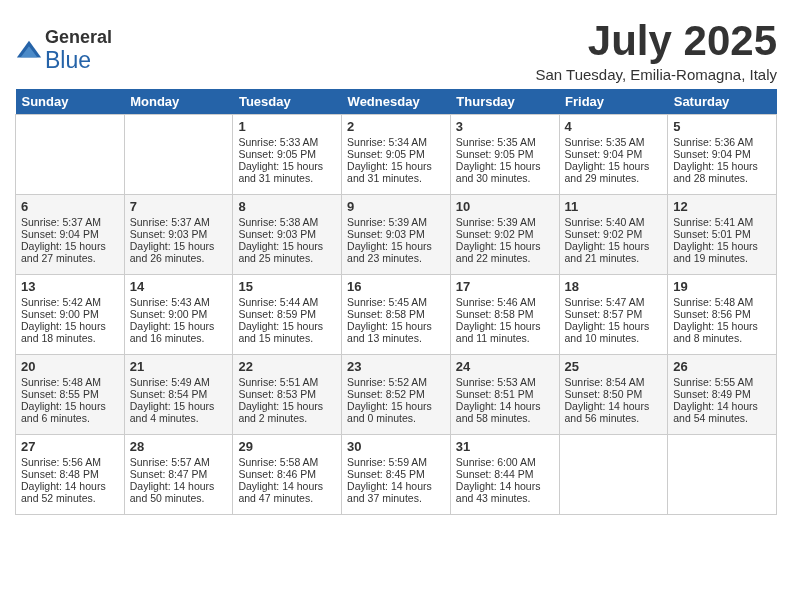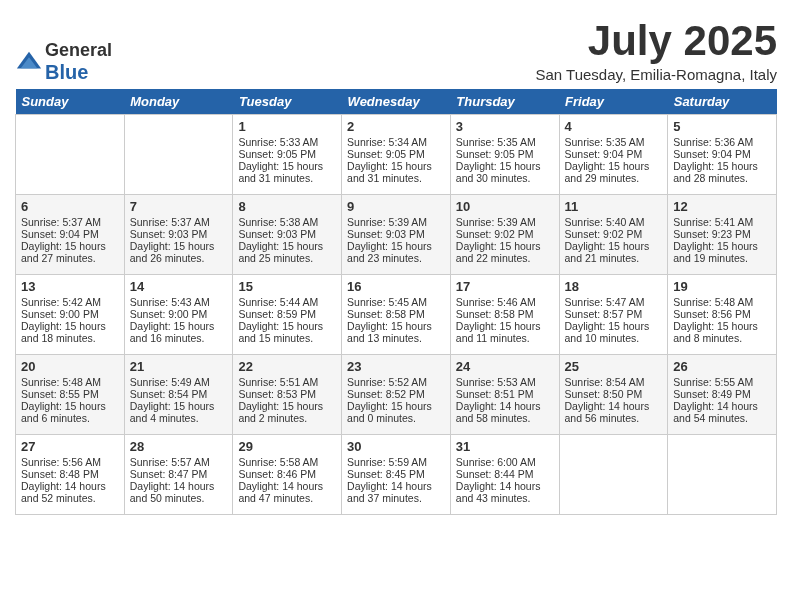--- a/index.html
+++ b/index.html
@@ -6,41 +6,41 @@
     body {
       font-family: Arial, sans-serif;
       background: #fff;
       width: 792px;
       min-height: 612px;
       padding: 10px 15px 15px 15px;
     }
     .header-section {
       display: flex;
       justify-content: space-between;
-      align-items: flex-end;
+      align-items: center;
       margin-bottom: 6px;
     }
     .logo {
       display: flex;
       align-items: center;
       margin-top: 8px;
     }
     .logo-text {
       display: flex;
       flex-direction: column;
       line-height: 1.1;
     }
     .logo-general {
       font-size: 18px;
       font-weight: bold;
       color: #333;
     }
     .logo-blue {
-      font-size: 20px;
-      font-weight: bold;
+      font-size: 23px;
+      font-weight: normal;
       color: #2563a8;
     }
     .logo-icon {
       width: 28px;
       height: 28px;
       margin-right: 2px;
     }
     .title-block {
       text-align: right;
       margin-top: 8px;
@@ -61,21 +61,20 @@
       border-collapse: collapse;
       table-layout: fixed;
     }
     .day-header {
       background-color: #2563a8;
       color: #fff;
       text-align: left;
       padding: 5px 6px;
       font-size: 13px;
       font-weight: bold;
-      font-style: italic;
     }
     td {
       border: 1px solid #ccc;
       vertical-align: top;
       padding: 4px 5px;
       font-size: 10.5px;
       color: #333;
       height: 80px;
     }
     .date-num {
@@ -194,21 +193,21 @@
         </td>
         <td>
           <span class="date-num">11</span>
           <div>Sunrise: 5:40 AM</div>
           <div>Sunset: 9:02 PM</div>
           <div>Daylight: 15 hours and 21 minutes.</div>
         </td>
         <td>
           <span class="date-num">12</span>
           <div>Sunrise: 5:41 AM</div>
-          <div>Sunset: 9:23 PM</div>
+          <div>Sunset: 5:01 PM</div>
           <div>Daylight: 15 hours and 19 minutes.</div>
         </td>
       </tr>
       <tr>
         <td>
           <span class="date-num">13</span>
           <div>Sunrise: 5:42 AM</div>
           <div>Sunset: 9:00 PM</div>
           <div>Daylight: 15 hours and 18 minutes.</div>
         </td>

